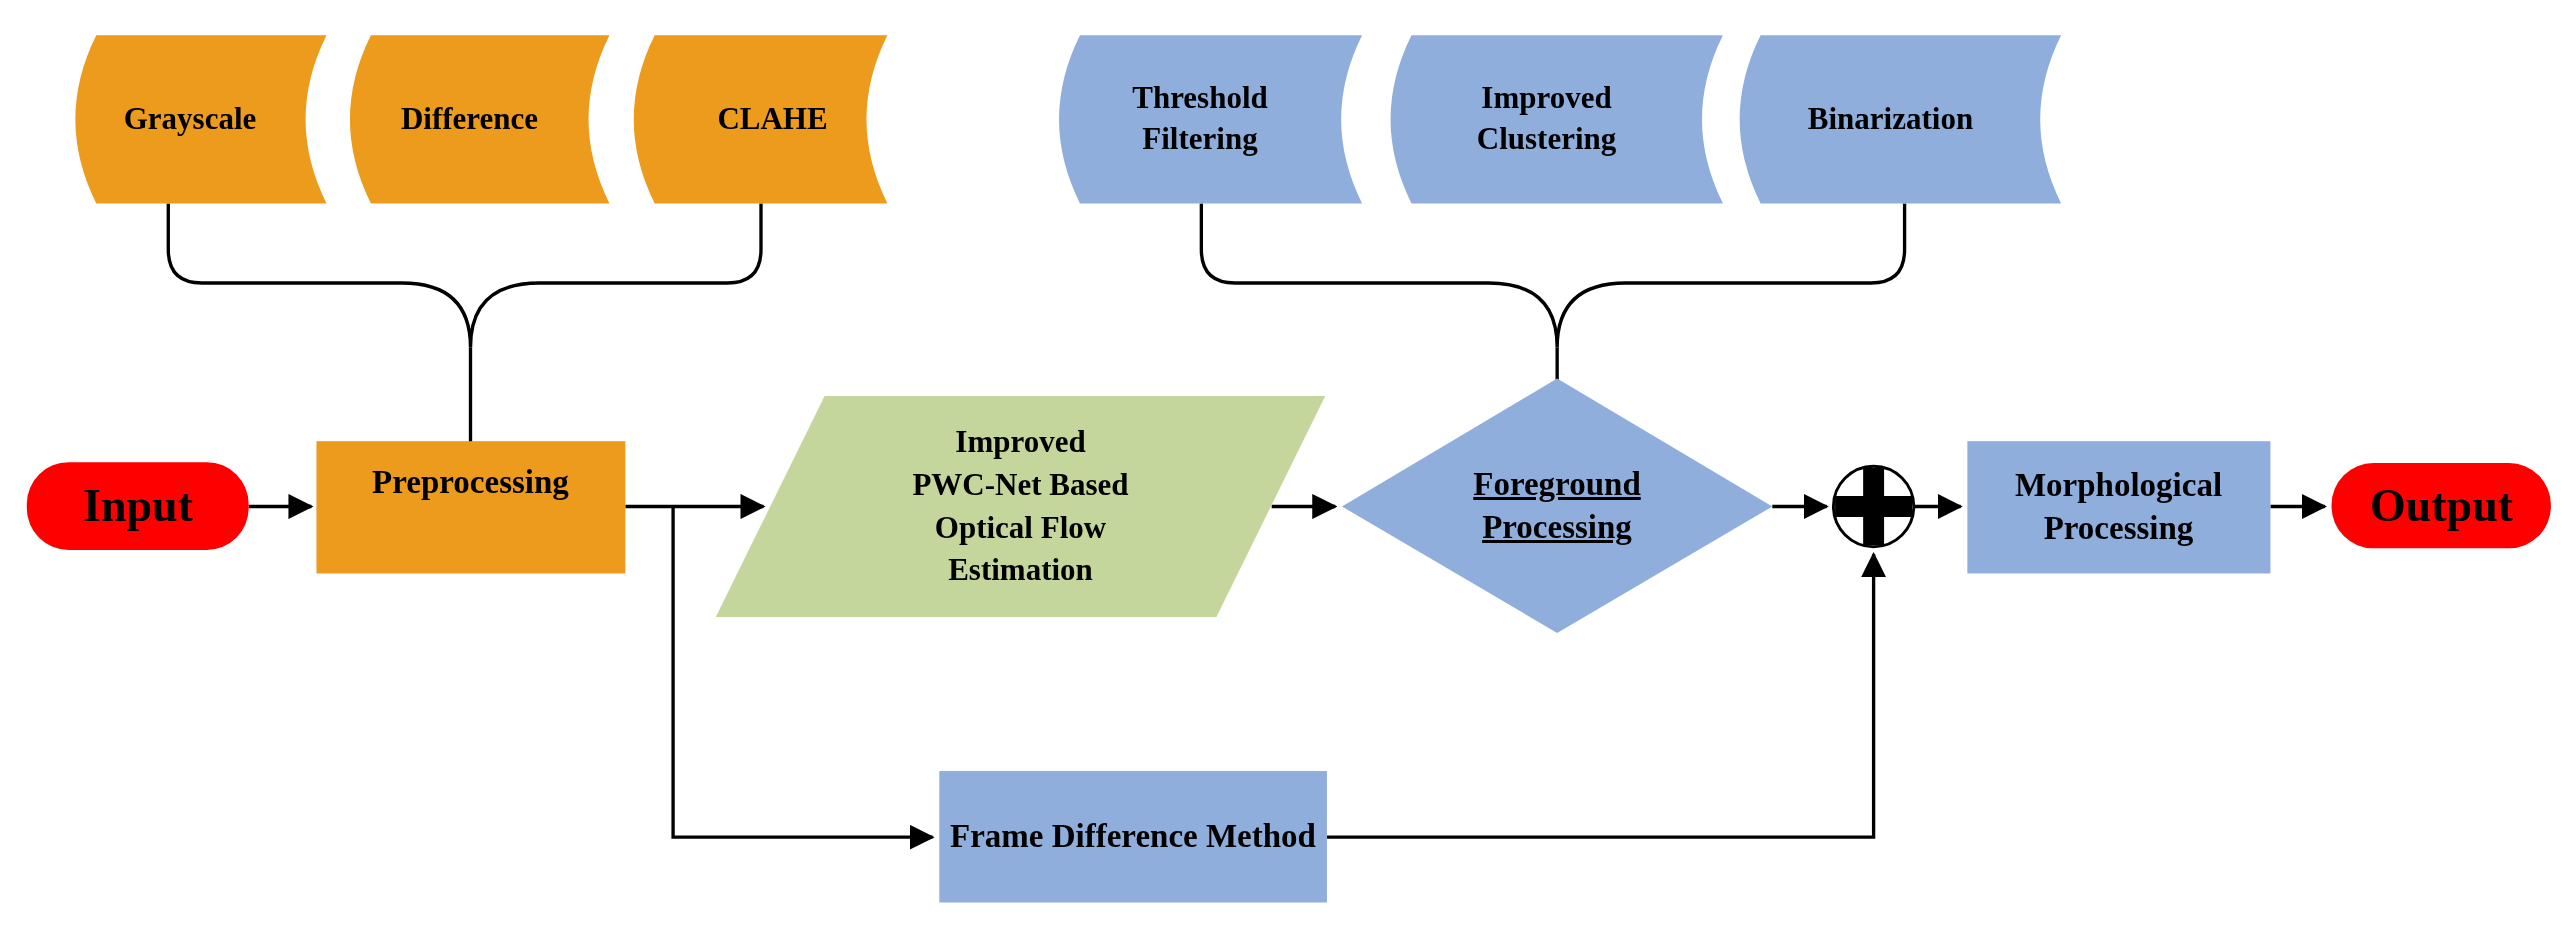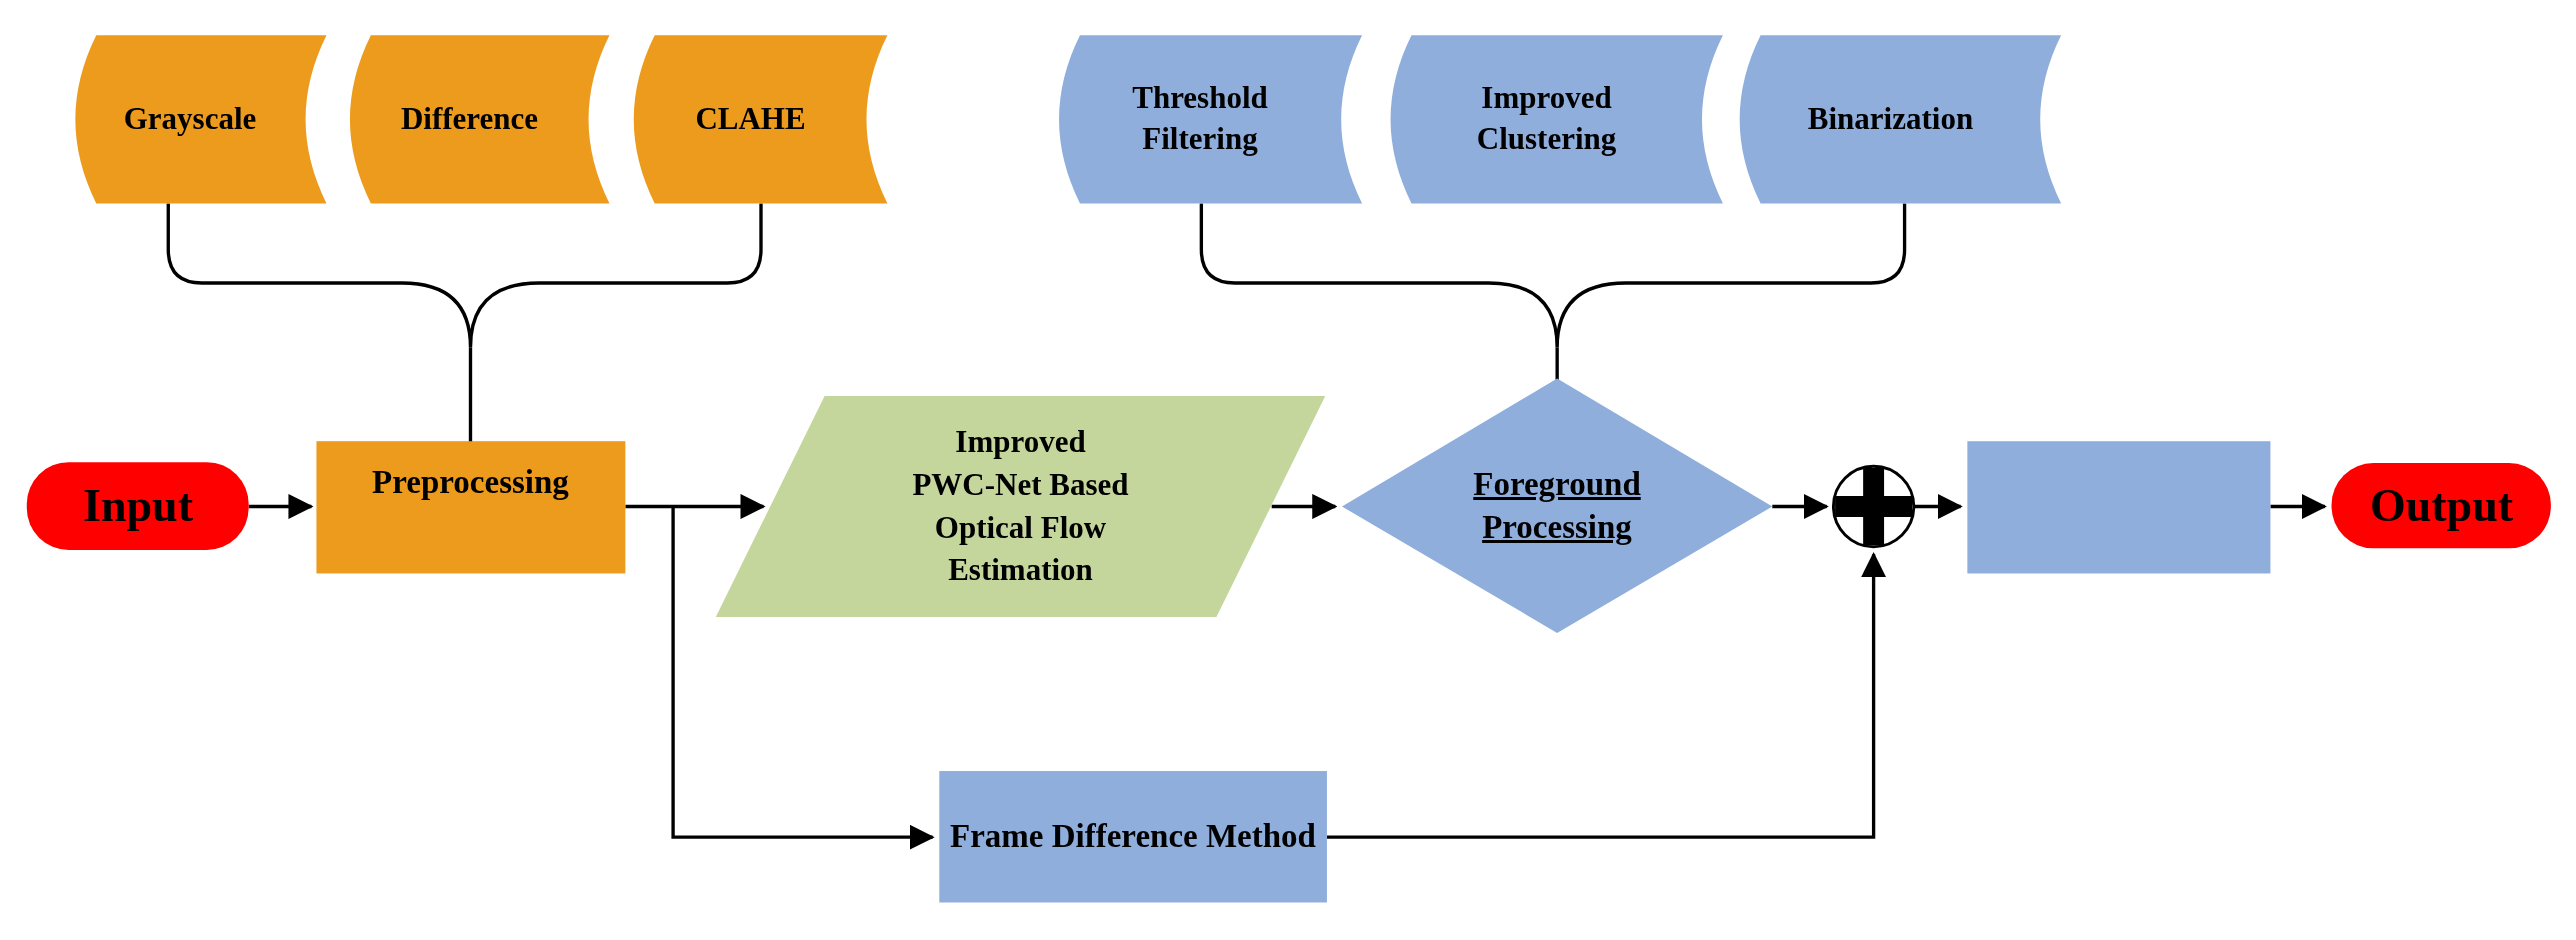--- a/index.html
+++ b/index.html
@@ -75,21 +75,21 @@
     <circle cx="2238" cy="605" r="48" fill="#ffffff" stroke="#000" stroke-width="3.5"></circle>
     <path fill="#000" d="M2225.5,559 h25 v33.5 h33.5 v25 h-33.5 v33.5 h-25 v-33.5 h-33.5 v-25 h33.5 Z"></path>
   </svg>
 
   <div class="lbl card-lbl" style="left:75px;top:35px;width:230px;height:168px;">
     <span>Grayscale</span>
   </div>
   <div class="lbl card-lbl" style="left:350px;top:35px;width:239px;height:168px;">
     <span>Difference</span>
   </div>
-  <div class="lbl card-lbl" style="left:634px;top:35px;width:233px;height:168px;align-items:center;">
+  <div class="lbl card-lbl" style="left:656px;top:35px;width:233px;height:168px;align-items:center;">
     <span>CLAHE</span>
   </div>
 
   <div class="lbl card-lbl" style="left:1059px;top:35px;width:282px;height:168px;">
     <span>Threshold</span>
     <span>Filtering</span>
   </div>
   <div class="lbl card-lbl" style="left:1391px;top:35px;width:311px;height:168px;">
     <span>Improved</span>
     <span>Clustering</span>
@@ -111,20 +111,24 @@
     <span>PWC-Net Based</span>
     <span>Optical Flow</span>
     <span>Estimation</span>
   </div>
 
   <div class="lbl big-lbl" style="left:1342px;top:378px;width:430px;height:255px;text-decoration:underline;">
     <span>Foreground</span>
     <span>Processing</span>
   </div>
 
+  <div class="lbl big-lbl" style="left:1967px;top:441px;width:303px;height:132px;">
+    <span>Morphological</span>
+    <span>Processing</span>
+  </div>
 
   <div class="lbl big-lbl" style="left:939px;top:771px;width:388px;height:131px;border-radius:17px;">
     <span>Frame Difference Method</span>
   </div>
 
   <div class="lbl pill-lbl" style="left:2332px;top:463px;width:219px;height:85px;">
     <span>Output</span>
   </div>
 
 </div>

